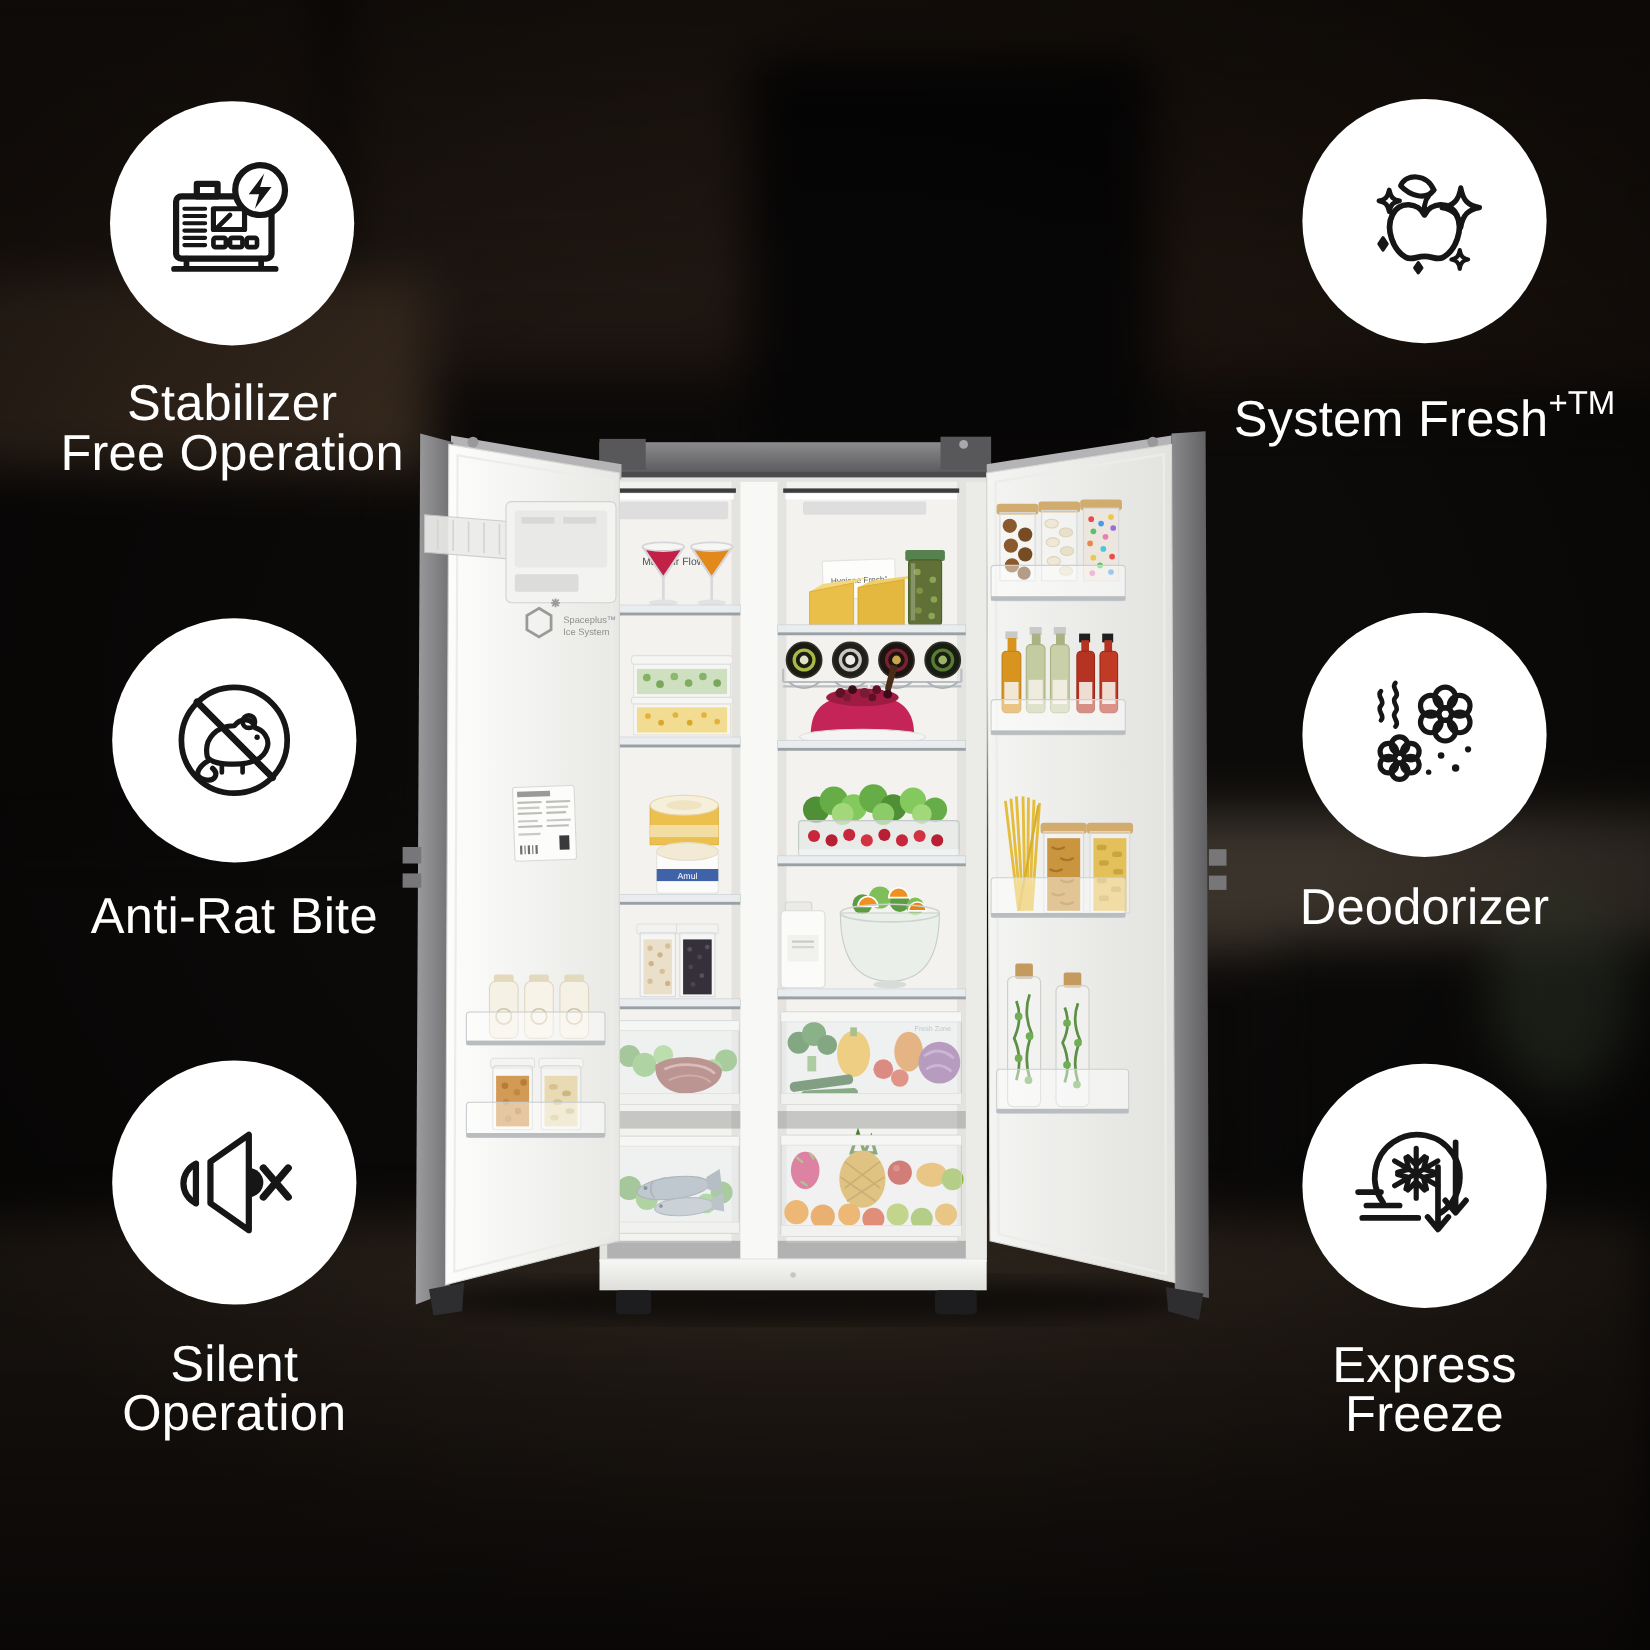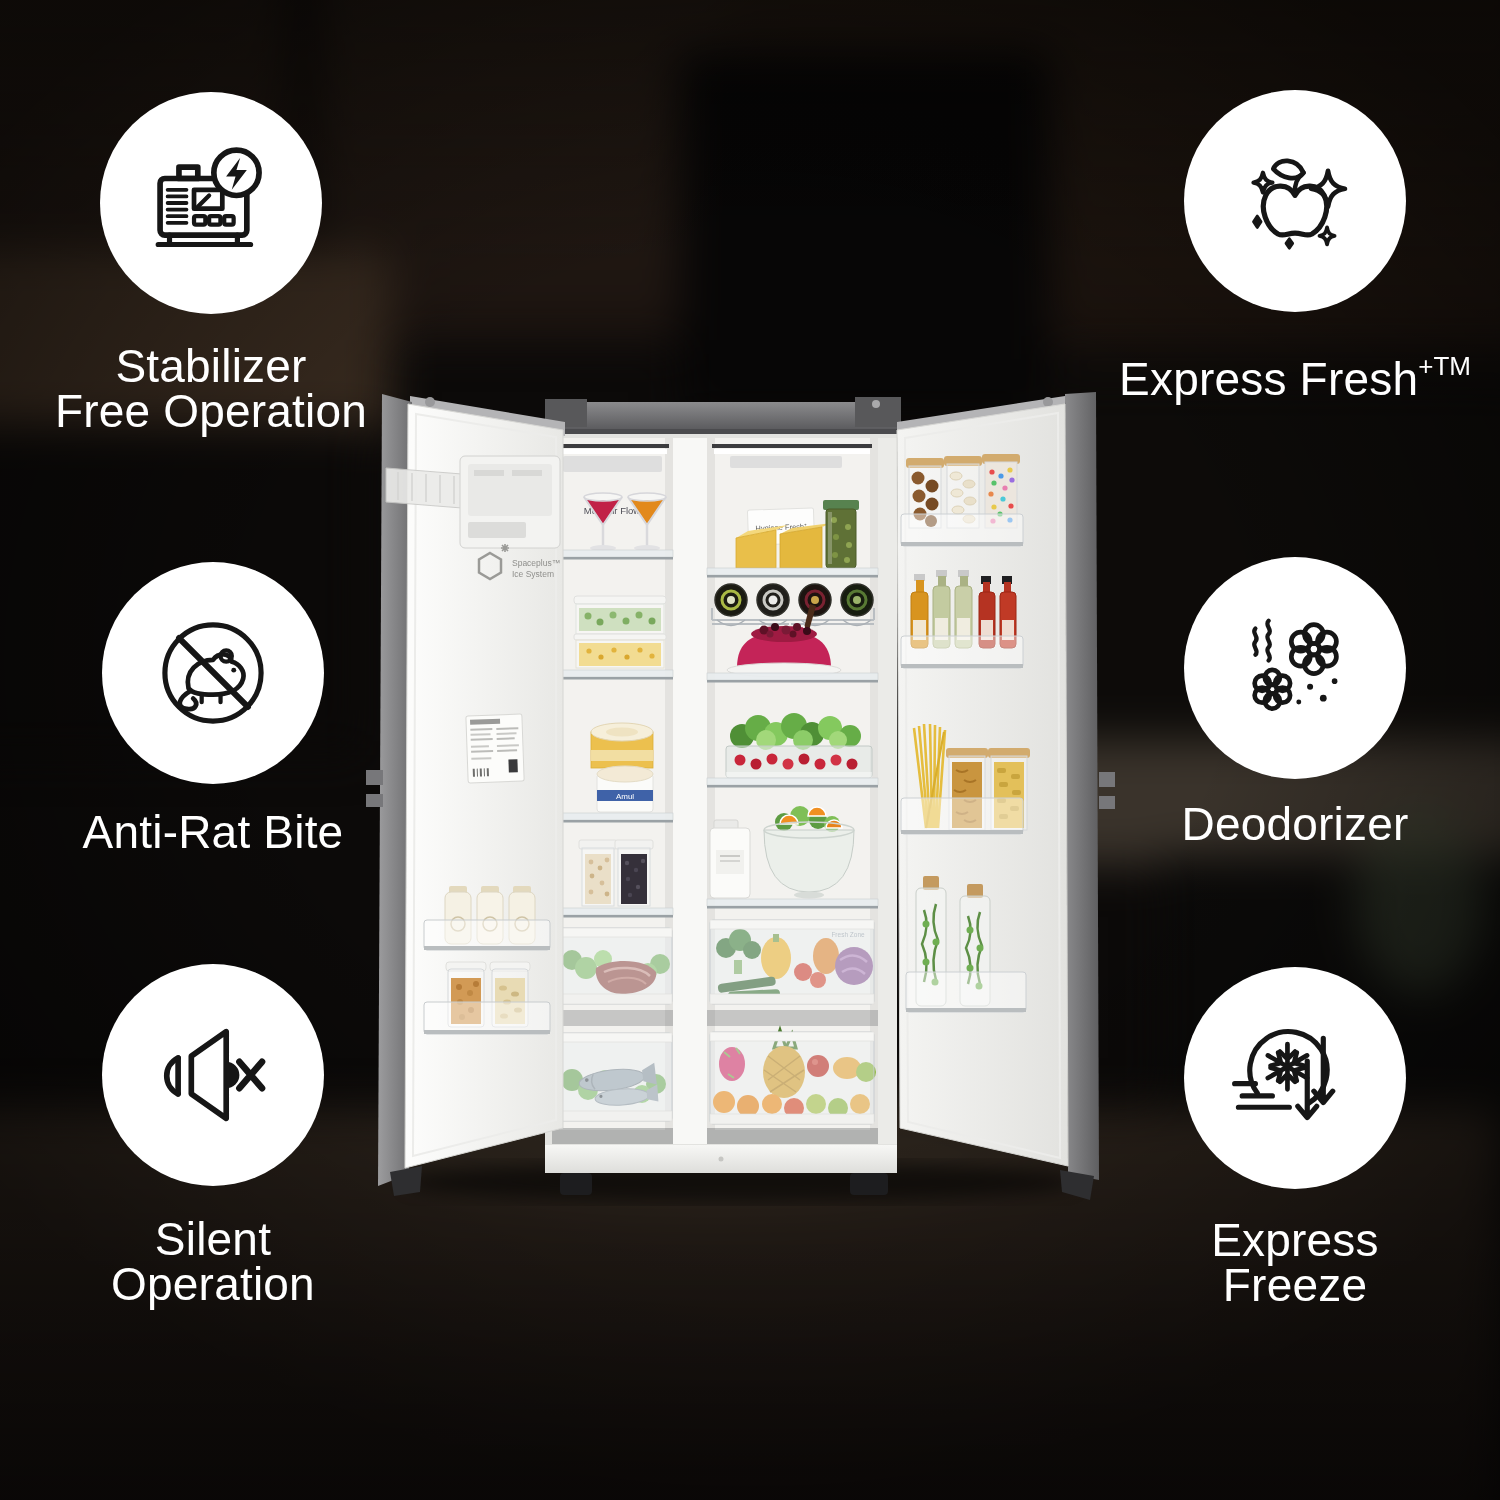--- a/index.html
+++ b/index.html
@@ -27,21 +27,21 @@
   
   .fridge{position:absolute;left:360px;top:380px;width:790px;height:830px;margin:0;}
   .fridge svg{display:block;width:100%;height:100%;}
   
   .feature{position:absolute;width:440px;text-align:center;color:#fff;}
   .badge{width:222px;height:222px;border-radius:50%;background:#fff;margin:0 auto;
          display:flex;align-items:center;justify-content:center;}
   .badge svg{width:132px;height:132px;}
   .flabel{font-size:46px;line-height:45px;letter-spacing:.2px;}
   .flabel .line{display:block;}
-  .flabel sup{font-size:26px;vertical-align:20px;letter-spacing:0;}
+  .flabel sup{font-size:30px;vertical-align:20px;letter-spacing:0;}
   text{font-family:"Liberation Sans",sans-serif;}
 </style>
 </head>
 <body>
 
 <div id="stage">
 
   <div class="bg">
     <div class="bgshapes">
       <div class="shape s-cab-l"></div>
@@ -659,21 +659,21 @@
         <path d="M70,62 C69,52 72,46 79,40" stroke-width="5"></path>
         <path d="M79,40 C72,24 52,24 47,36 C56,46 72,50 79,40 Z" stroke-width="5"></path>
         <path d="M105,38 C107,50 112,55 123,57 C112,59 107,64 105,76 C103,64 98,59 87,57 C98,55 103,50 105,38 Z" stroke-width="5"></path>
         <path d="M36,40 C37.5,47 40,49.5 46,50.5 C40,51.5 37.5,54 36,61 C34.5,54 32,51.5 26,50.5 C32,49.5 34.5,47 36,40 Z" stroke-width="4.5"></path>
         <path d="M30,86 l4,6 l-4,6 l-4,-6 Z" fill="#161616" stroke-width="3"></path>
         <path d="M64,110 l3.5,5 l-3.5,5 l-3.5,-5 Z" fill="#161616" stroke-width="3"></path>
         <path d="M104,98 C105,104 107,106 112,107 C107,108 105,110 104,116 C103,110 101,108 96,107 C101,106 103,104 104,98 Z" stroke-width="4"></path>
       </svg>
     </div>
     <div class="flabel" style="margin-top:32px;">
-      <span class="line"><span>Express Fresh</span><sup>+TM</sup></span>
+      <span class="line"><span>System Fresh</span><sup>+TM</sup></span>
     </div>
   </section>
 
   <section class="feature" style="left:1075px;top:557px;">
     <div class="badge">
       <svg viewBox="0 0 140 140" fill="none" stroke="#161616" stroke-width="5" stroke-linecap="round" stroke-linejoin="round">
         <circle cx="90" cy="34" r="10"></circle>
           <circle cx="103.9" cy="42" r="10"></circle>
           <circle cx="103.9" cy="58" r="10"></circle>
         <circle cx="90" cy="66" r="10"></circle>

